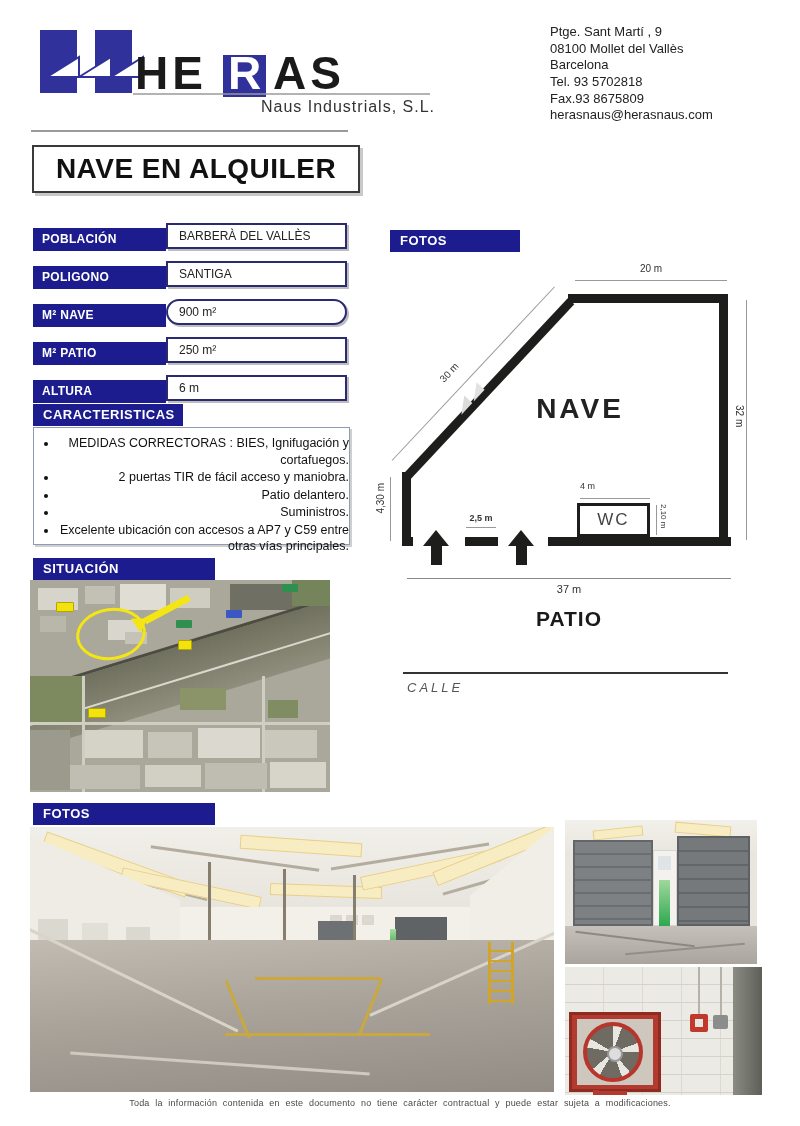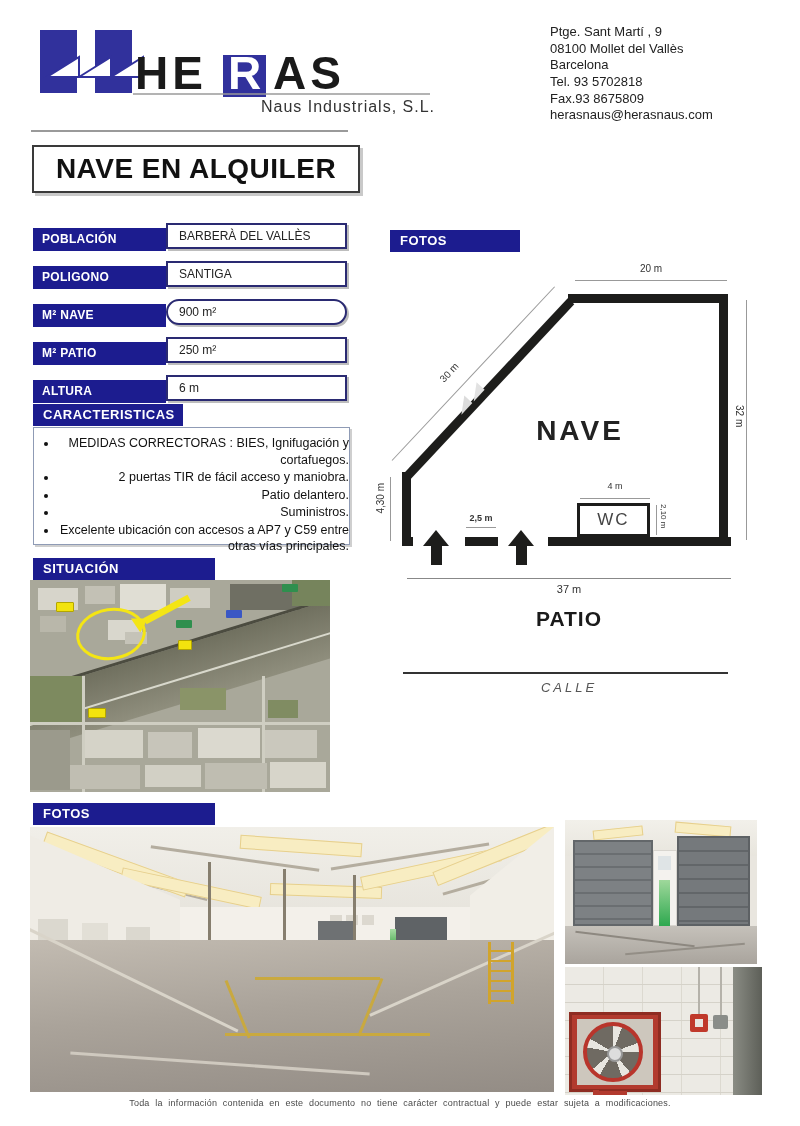--- a/index.html
+++ b/index.html
@@ -168,44 +168,44 @@
       <div style="width:0;height:0;border-left:16px solid transparent;border-bottom:11px solid #dcdcdc;"></div>
       <div style="width:0;height:0;border-left:16px solid transparent;border-bottom:11px solid #e2e2e2;"></div>
     </div>
 
     <div class="dim" style="left:356px;top:45px;width:1px;height:240px;"></div>
     <div class="dimlab vtext" style="left:344px;top:150px;">32 m</div>
 
     <div class="dim" style="left:0px;top:222px;width:1px;height:64px;"></div>
     <div class="dimlab vtext" style="left:-15px;top:228px;transform:rotate(180deg);">4,30 m</div>
 
-    <div class="abs" style="left:40px;top:138px;width:300px;text-align:center;font-size:28px;font-weight:bold;color:#222;letter-spacing:3px;margin-top:22px;">NAVE</div>
+    <div class="abs" style="left:40px;top:138px;width:300px;text-align:center;font-size:28px;font-weight:bold;color:#222;letter-spacing:3px;">NAVE</div>
 
     <div class="abs" style="left:187px;top:248px;width:73px;height:34px;border:3px solid #1d1d1b;background:#fff;box-sizing:border-box;
          display:flex;align-items:center;justify-content:center;font-size:17px;color:#444;letter-spacing:2px;">WC</div>
-    <div class="dimlab" style="left:190px;top:226px;width:70px;text-align:center;font-size:9px;">4 m</div>
+    <div class="dimlab" style="left:190px;top:226px;width:70px;font-size:9px;">4 m</div>
     <div class="dim" style="left:190px;top:243px;width:70px;height:1px;"></div>
     <div class="dim" style="left:266px;top:250px;width:1px;height:30px;"></div>
     <div class="dimlab vtext" style="left:269px;top:249px;font-size:8px;">2,10 m</div>
 
     <div class="dimlab" style="left:60px;top:258px;width:62px;text-align:center;font-size:9px;font-weight:bold;">2,5 m</div>
     <div class="dim" style="left:76px;top:272px;width:30px;height:1px;"></div>
 
     <div class="arrhead" style="left:33px;top:275px;"></div>
     <div class="arrstem" style="left:41px;top:291px;"></div>
     <div class="arrhead" style="left:118px;top:275px;"></div>
     <div class="arrstem" style="left:126px;top:291px;"></div>
 
     <div class="dim" style="left:17px;top:323px;width:324px;height:1px;background:#888;"></div>
     <div class="dimlab" style="left:17px;top:328px;width:324px;text-align:center;font-size:11px;">37 m</div>
 
     <div class="abs" style="left:17px;top:352px;width:324px;text-align:center;font-size:21px;font-weight:bold;color:#1a1a1a;letter-spacing:1px;">PATIO</div>
 
     <div class="abs" style="left:13px;top:417px;width:325px;height:2px;background:#333;"></div>
-    <div class="abs" style="left:17px;top:425px;width:324px;text-align:center;font-size:13px;font-style:italic;color:#555;letter-spacing:3px;">CALLE</div>
+    <div class="abs" style="left:17px;top:425px;width:324px;font-size:13px;font-style:italic;color:#555;letter-spacing:3px;">CALLE</div>
   </div>
 
   <div class="hd" style="left:33px;top:803px;width:182px;z-index:3;">FOTOS</div>
 
   <div class="photo" style="left:30px;top:827px;width:524px;height:265px;">
     <div class="abs" style="left:0;top:0;width:524px;height:120px;background:linear-gradient(#f1efe9,#e3e0d8);"></div>
     <div class="beam" style="left:-10px;top:48px;width:190px;height:3px;transform:rotate(14deg);"></div>
     <div class="beam" style="left:120px;top:30px;width:170px;height:3px;transform:rotate(8deg);"></div>
     <div class="beam" style="left:300px;top:28px;width:160px;height:3px;transform:rotate(-9deg);"></div>
     <div class="beam" style="left:410px;top:45px;width:150px;height:3px;transform:rotate(-16deg);"></div>

